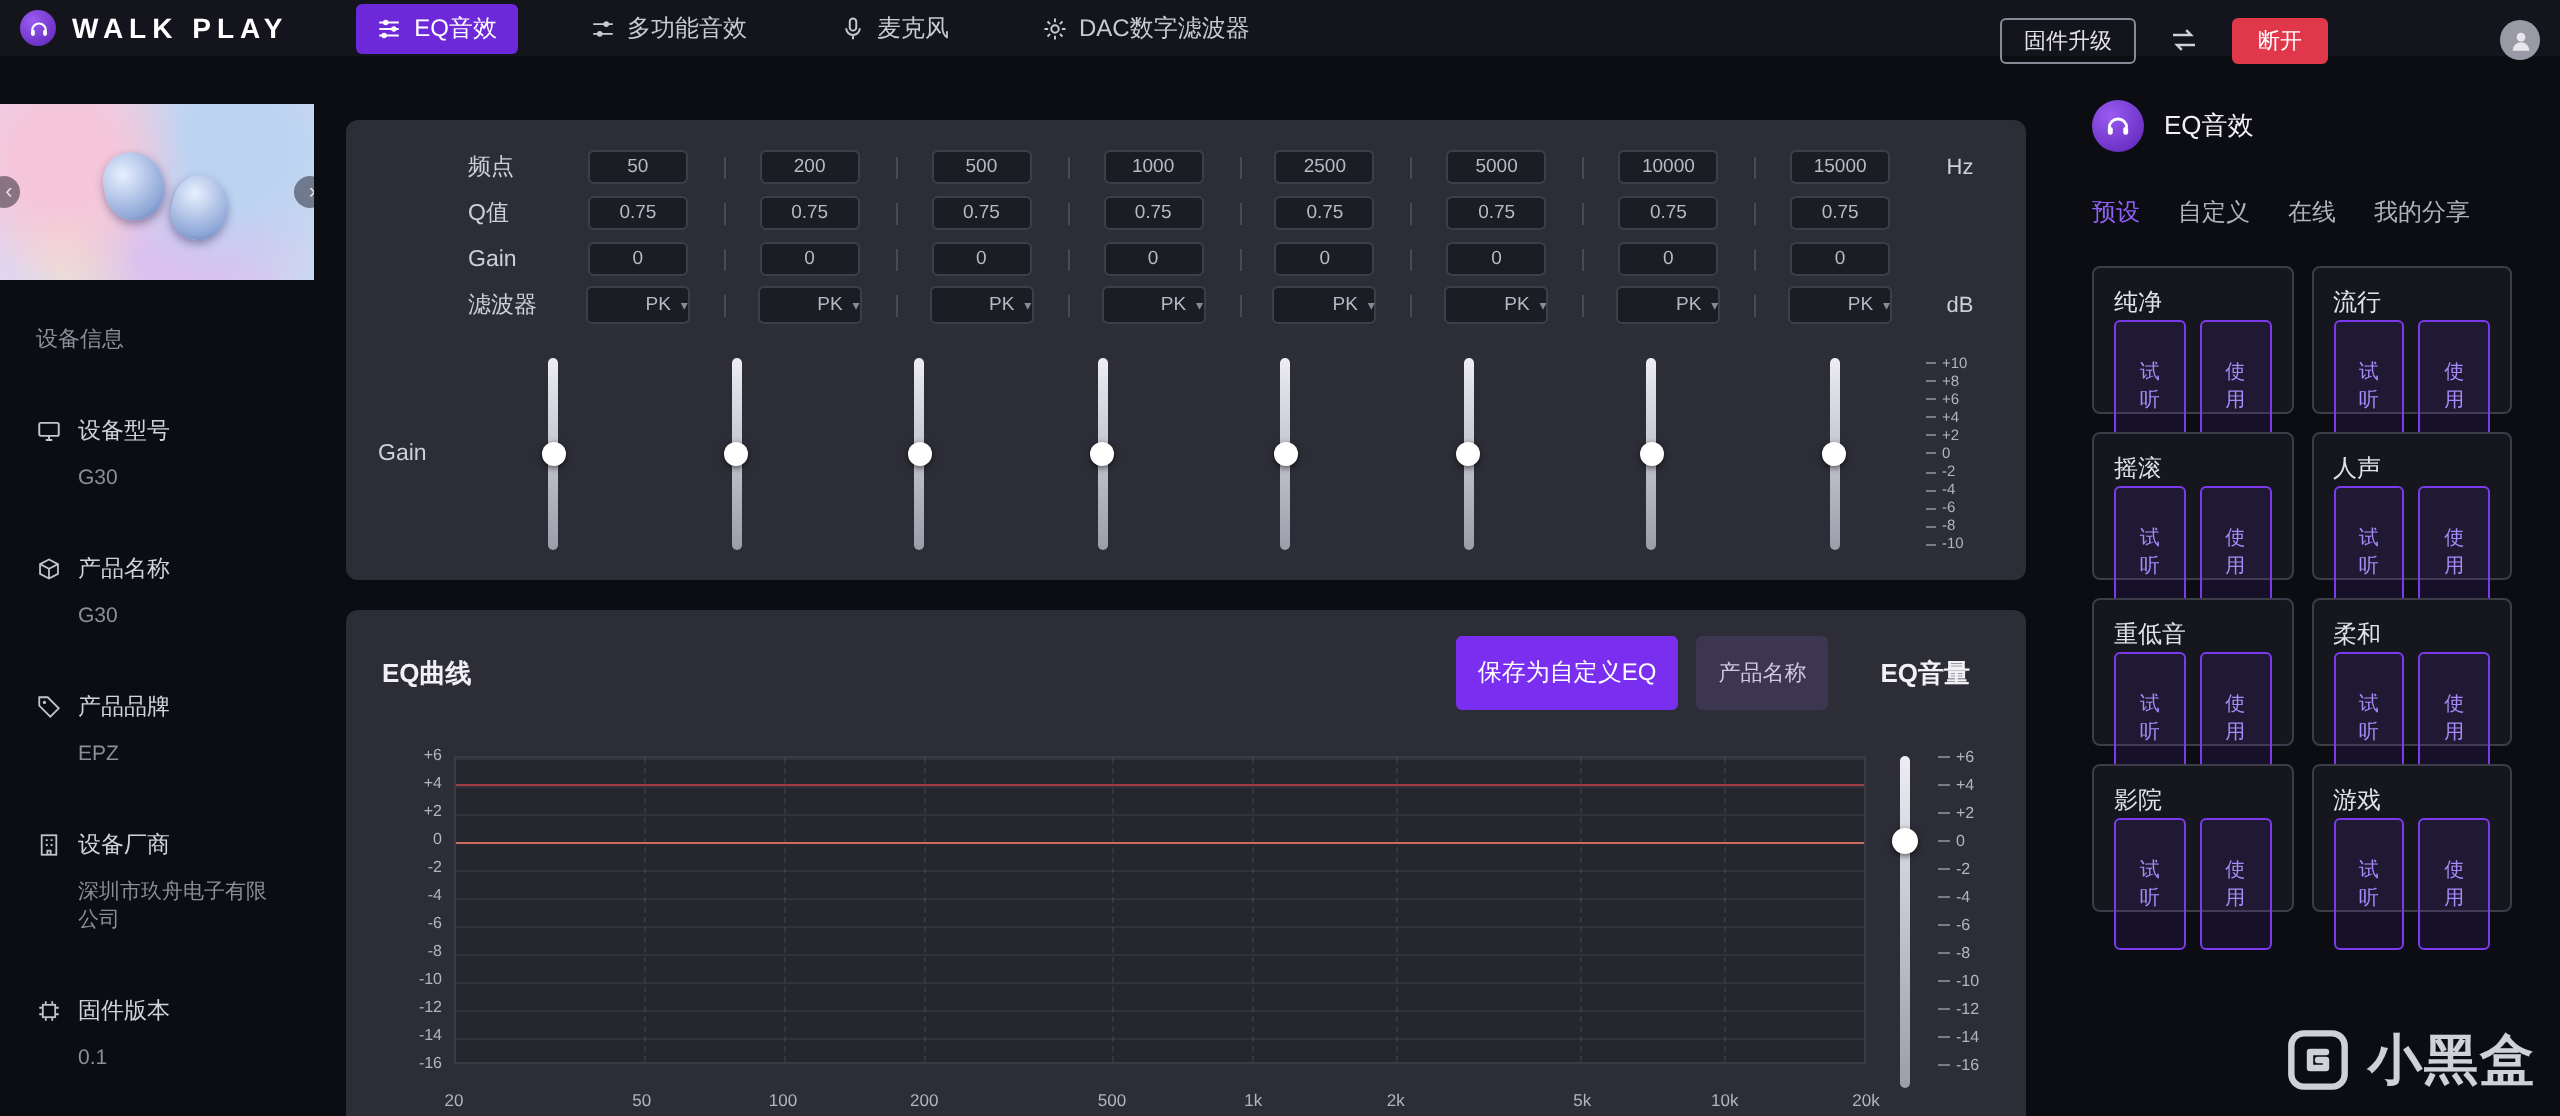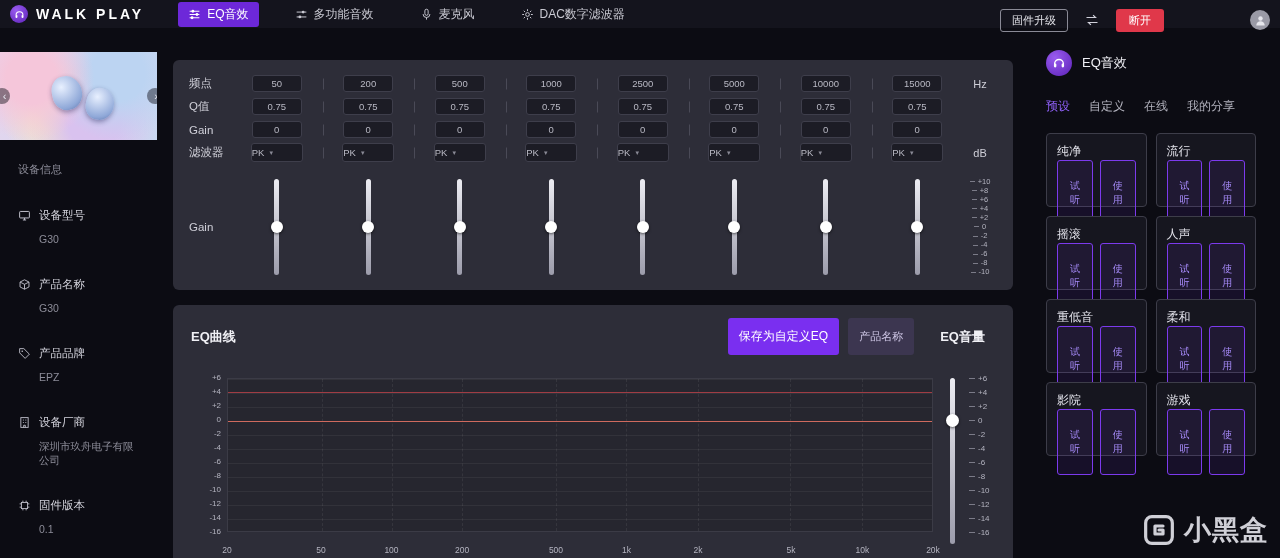--- a/index.html
+++ b/index.html
@@ -51,38 +51,38 @@
   .side-title{margin:22px 0 2px 18px;color:#8e8e9a;font-size:11px;}
   .s-item{margin-top:31px;}
   .s-label{display:flex;align-items:center;gap:8px;margin-left:18px;color:#d2d2db;font-size:11.5px;}
   .sicon{width:13px;height:13px;color:#c3c3cf;flex:none;}
   .s-value{margin:9px 18px 0 39px;color:#8d8d99;font-size:10.5px;line-height:14px;word-break:break-all;}
   .reset-btn{margin:9px 0 0 39px;background:rgba(124,58,237,.12);border:1px solid #7c3aed;color:#b79df7;
     font-size:10.5px;padding:3px 10px;border-radius:3px;font-family:inherit;cursor:pointer;}
   
   .card{position:absolute;background:#2d2d38;border-radius:6px;box-sizing:border-box;}
   .eq-card{left:173px;top:60px;width:840px;height:230px;padding:12px 16px;}
-  .eq-row{display:flex;align-items:center;height:23px;}
+  .eq-row{display:flex;align-items:center;height:23px;margin-left:45px;}
   .eq-label{width:42px;color:#cfcfd8;font-size:11.5px;flex:none;}
   .eq-cell{flex:1;display:flex;justify-content:center;position:relative;}
   .eq-cell + .eq-cell::before{content:"";position:absolute;left:0;top:50%;transform:translateY(-50%);
     width:1px;height:11px;background:#4a4a57;}
   .eq-unit{width:34px;text-align:center;color:#cfcfd8;font-size:11px;flex:none;}
   .num-input{width:48px;height:15px;background:#1c1c25;border:1px solid #3e3e4b;border-radius:3px;
     color:#b9b9c4;font-size:9.5px;text-align:center;font-family:inherit;padding:0;}
   .select{width:50px;height:17px;background:#1c1c25;border:1px solid #3e3e4b;border-radius:3px;
-    color:#b9b9c4;font-size:9.5px;display:flex;align-items:center;justify-content:flex-start;gap:5px;cursor:pointer;}
+    color:#b9b9c4;font-size:9.5px;display:flex;align-items:center;justify-content:flex-end;gap:5px;cursor:pointer;}
   .chev{font-size:7px;color:#8a8a96;}
   .slider-zone{display:flex;align-items:center;margin-top:12px;height:102px;}
   .vslot{flex:1;display:flex;justify-content:center;}
   .vtrack{width:5px;height:96px;border-radius:3px;position:relative;
     background:linear-gradient(#ececf2,#9c9cab);cursor:pointer;}
   .vthumb{position:absolute;left:-3.5px;top:calc(50% - 6px);width:12px;height:12px;border-radius:50%;
     background:#fff;box-shadow:0 1px 3px rgba(0,0,0,.6);}
-  .gain-scale{width:34px;height:98px;display:flex;flex-direction:column;justify-content:space-between;flex:none;align-items:center;}
+  .gain-scale{width:34px;height:98px;display:flex;flex-direction:column;justify-content:space-between;flex:none;}
   .gtick{display:flex;align-items:center;gap:3px;font-size:7.5px;color:#b4b4c0;line-height:1;}
   .gtick::before{content:"";width:5px;height:1px;background:#7b7b88;}
   
   .curve-card{left:173px;top:305px;width:840px;height:296px;}
   .curve-head{display:flex;align-items:center;padding:13px 28px 0 18px;}
   .curve-title{color:#f0f0f5;font-size:13px;font-weight:bold;}
   .curve-btns{margin-left:auto;display:flex;gap:9px;}
   .btn-save{background:#7a2ff0;border:none;color:#fff;font-size:12px;padding:10px 11px;border-radius:3px;
     font-family:inherit;cursor:pointer;}
   .btn-clear{background:#3c3650;border:none;color:#cfc7e6;font-size:11px;padding:5px 11px;border-radius:3px;

